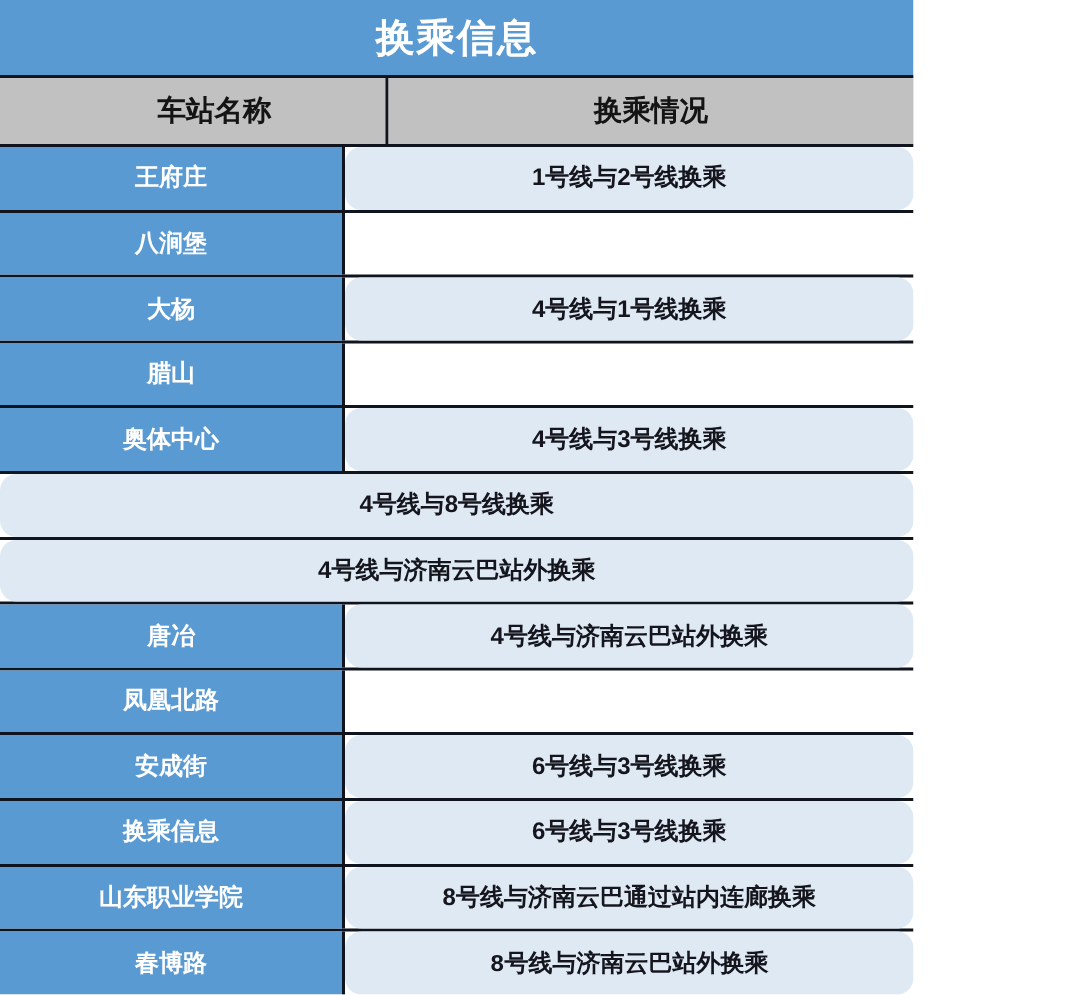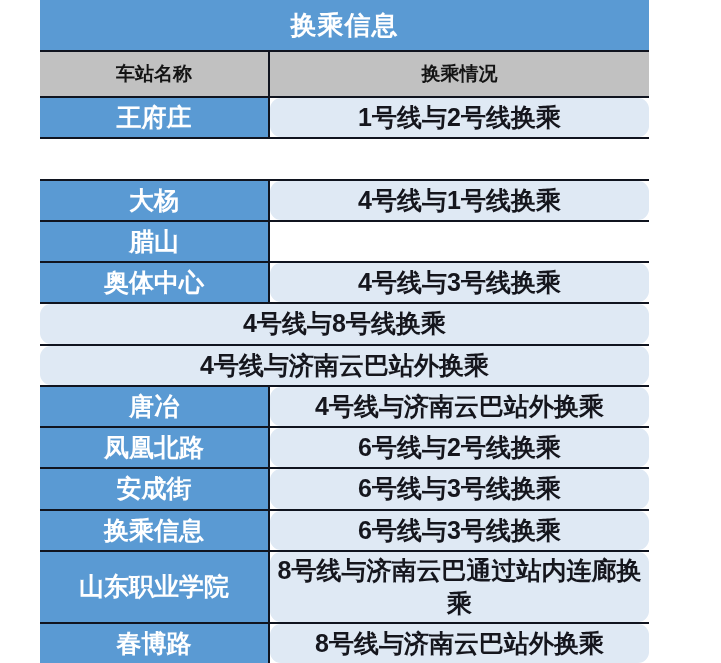--- a/index.html
+++ b/index.html
@@ -9,61 +9,62 @@
   }
   .table-wrap {
     width: 609px;
     height: 663px;
     display: flex;
     flex-direction: column;
     box-sizing: border-box;
     font-family: "Liberation Sans", "DejaVu Sans", sans-serif;
     font-weight: bold;
     overflow: hidden;
-    margin-left: 40px;
   }
   .title-bar {
     height: 50px;
     flex: 0 0 50px;
     background: var(--blue);
     color: var(--title-text);
     font-size: 26px;
     display: flex;
     align-items: center;
     justify-content: center;
     border-bottom: 2px solid var(--border);
     letter-spacing: 1px;
   }
   .header-row {
     height: 44px;
     flex: 0 0 44px;
     display: flex;
     background: var(--gray);
     border-bottom: 2px solid var(--border);
     color: var(--value-text);
+    padding-left: 29px;
   }
   .body {
     flex: 1 1 auto;
     display: flex;
     flex-direction: column;
   }
   .row {
     flex: 1 1 0;
     display: flex;
     border-bottom: 2px solid var(--border);
   }
   .row:last-child {
     border-bottom: none;
+    font-family: Liberation Mono, monospace;
   }
   .cell {
     display: flex;
     align-items: center;
     justify-content: center;
     text-align: center;
-    font-size: 25px;
+    font-size: 16px;
     box-sizing: border-box;
     padding: 2px 6px;
   }
   .cell.station {
     width: 230px;
     flex: 0 0 230px;
     border-right: 2px solid var(--border);
   }
   .cell.transfer {
     flex: 1 1 auto;
@@ -94,20 +95,21 @@
     <div class="cell transfer">换乘情况</div>
   </div>
 
   <div class="body" id="table-body">
     <div class="row">
       <div class="cell station">王府庄</div>
       <div class="cell transfer">1号线与2号线换乘</div>
     </div>
 
     <div class="row">
+      <div class="cell station">八涧堡</div>
     </div>
 
     <div class="row">
       <div class="cell station">大杨</div>
       <div class="cell transfer">4号线与1号线换乘</div>
     </div>
 
     <div class="row">
       <div class="cell station">腊山</div>
     </div>
@@ -126,21 +128,20 @@
       <div class="cell transfer">4号线与济南云巴站外换乘</div>
     </div>
 
     <div class="row">
       <div class="cell station">唐冶</div>
       <div class="cell transfer">4号线与济南云巴站外换乘</div>
     </div>
 
     <div class="row">
       <div class="cell station">凤凰北路</div>
-      <div class="cell transfer">6号线与2号线换乘</div>
     </div>
 
     <div class="row">
       <div class="cell station">安成街</div>
       <div class="cell transfer">6号线与3号线换乘</div>
     </div>
 
     <div class="row">
       <div class="cell station">换乘信息</div>
       <div class="cell transfer">6号线与3号线换乘</div>

